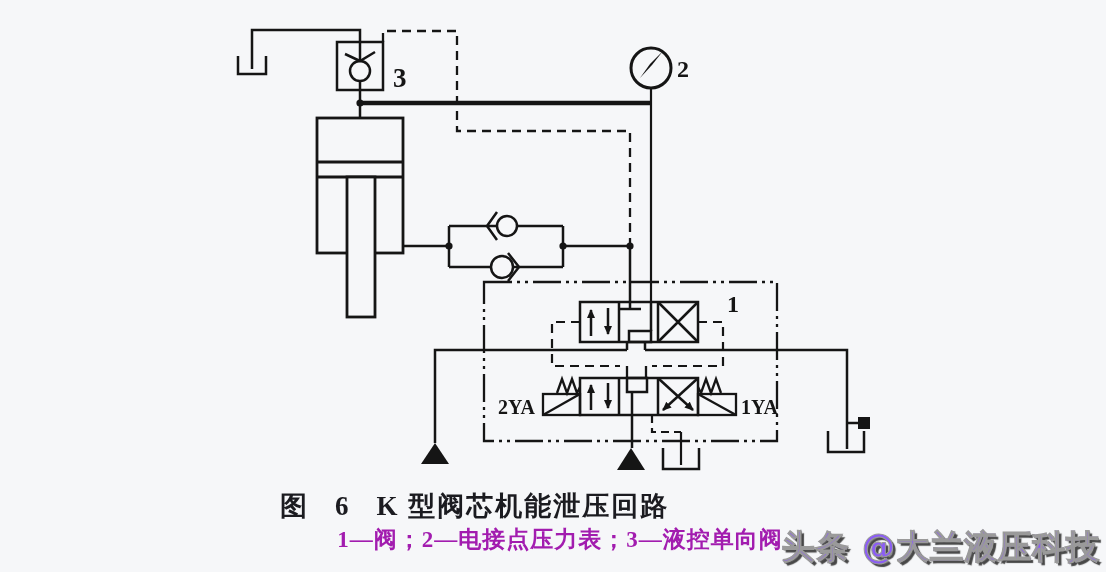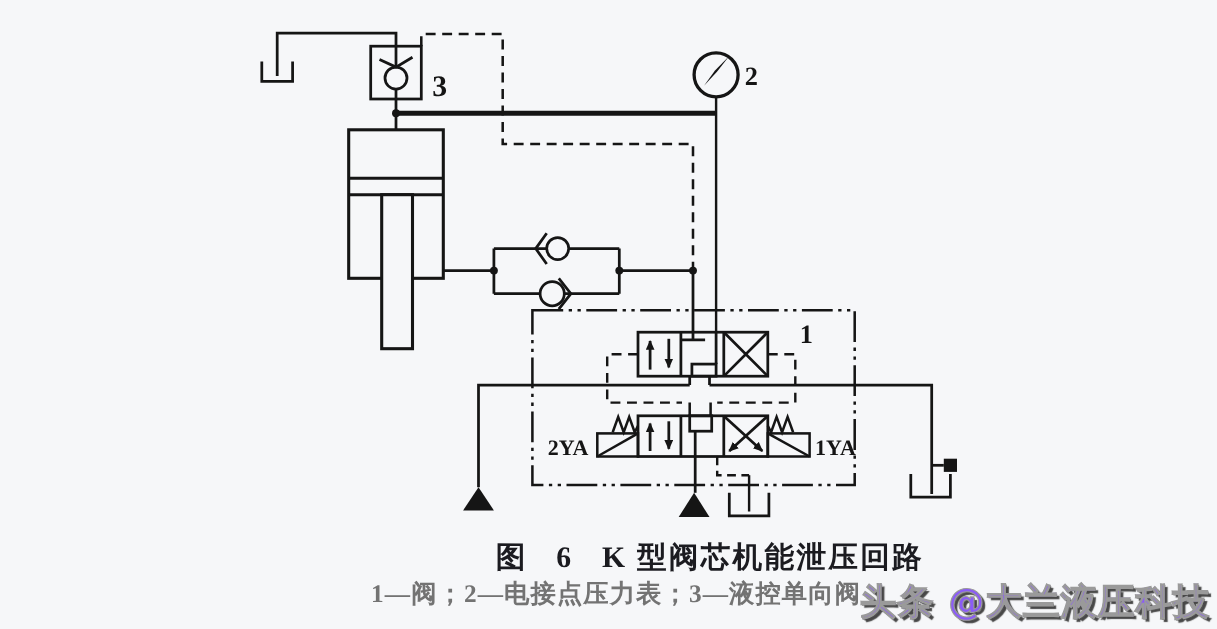--- a/index.html
+++ b/index.html
@@ -8,28 +8,28 @@
     background:#f6f7f9;
     font-family:"Liberation Serif","DejaVu Serif",serif;
     overflow:hidden;
   }
   .stage{position:relative;width:1106px;height:572px;background:#f6f7f9;}
   svg{position:absolute;left:0;top:0;}
   svg text{fill:#151515;}
   .lbl{font-family:"Liberation Serif","DejaVu Serif",serif;font-weight:bold;}
   .caption{
     position:absolute;left:280px;top:488px;width:560px;
-    text-align:right;color:#1b1b20;
+    text-align:left;color:#1b1b20;
     font-size:27px;font-weight:bold;letter-spacing:2px;
     white-space:nowrap;
   }
   .caption .gap{display:inline-block;width:26px;}
   .legend{
     position:absolute;left:280px;top:524px;width:560px;
-    text-align:center;color:#737373;
+    text-align:center;color:#a21caf;
     font-size:23px;font-weight:bold;letter-spacing:1px;
     white-space:nowrap;
   }
   .watermark{
     position:absolute;right:6px;bottom:2px;
     font-family:"DejaVu Sans","Liberation Sans",sans-serif;
     font-size:33px;font-weight:bold;letter-spacing:1px;
     color:#8b5cf6;
     -webkit-text-stroke:1px #9a9a9a;
     text-shadow:3px 3px 1px #474747, 1px 1px 0 #8a8a8a;

